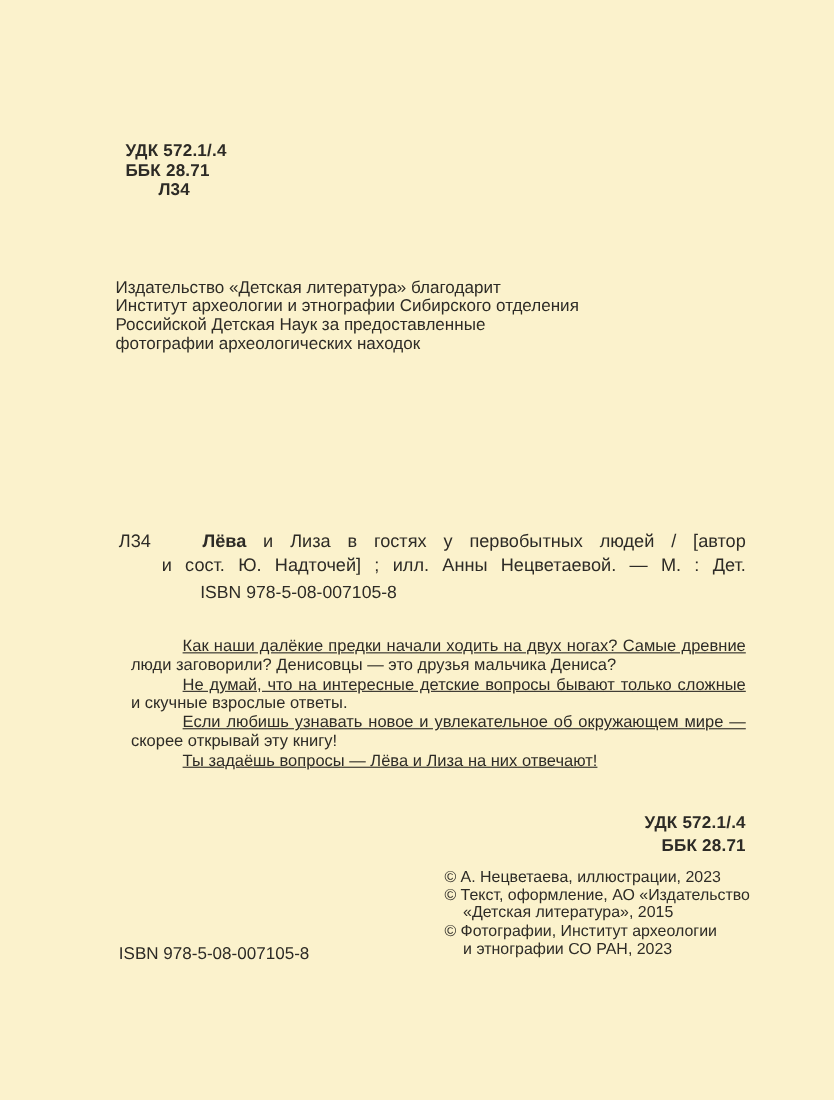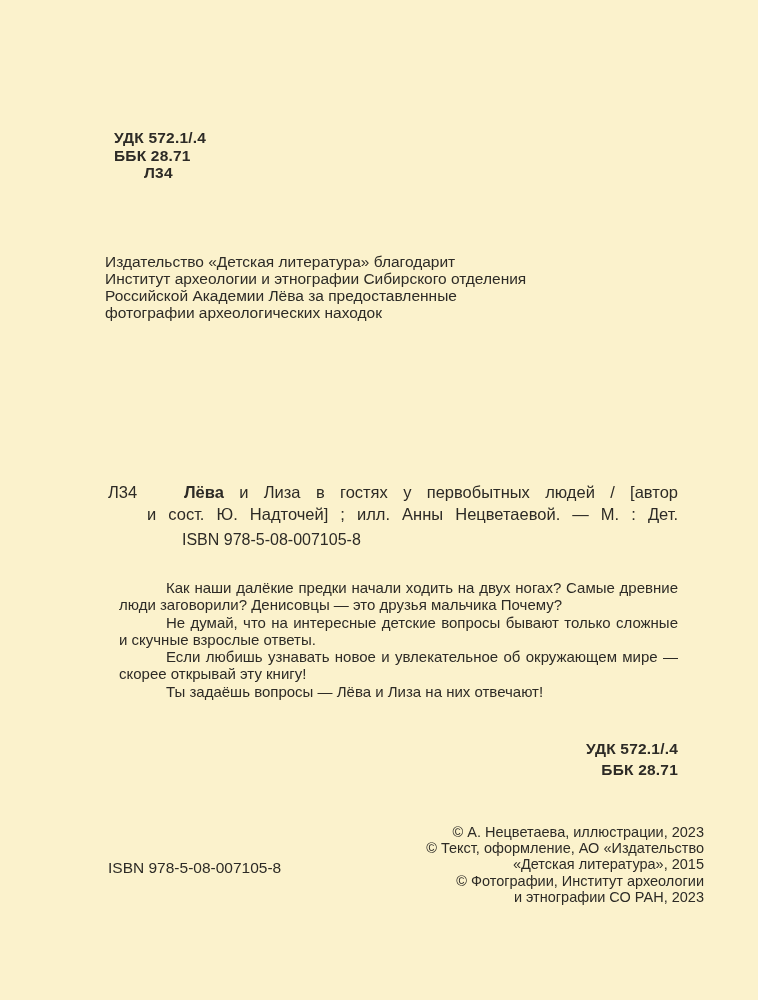--- a/index.html
+++ b/index.html
@@ -39,35 +39,35 @@
   .catalog .jline { text-align: justify; text-align-last: justify; }
   .catalog .l1 { padding-left: 37px; }
   .catalog .isbn { margin-top: 4px; padding-left: 35px; font-size: 16px; }
   .catalog b { font-weight: 700; }
 
   
   .annotation {
     left: 119px; top: 579px; width: 559px;
     font-size: 15px; line-height: 17.3px;
   }
-  .annotation .ind { text-indent: 47px; }
+  .annotation .ind { text-indent: 47px; text-decoration: underline; }
   .annotation .jfy { text-align: justify; text-align-last: justify; }
 
   
   .b-class {
     right: 80px; top: 739px;
     text-align: right;
     font-weight: 700; letter-spacing: .2px;
     font-size: 15.5px; line-height: 20.5px;
   }
 
   
   .copyright {
-    left: 404px; top: 824px; width: 300px;
-    font-size: 14.5px; line-height: 16.2px; text-align: right;
+    left: 404px; top: 790px; width: 300px;
+    font-size: 14.5px; line-height: 16.2px;
   }
   .copyright .cont { padding-left: 17px; }
 
   
   .isbn-bottom {
     left: 108px; top: 859px;
     font-size: 15.5px;
   }
 </style>
 </head>
@@ -75,35 +75,35 @@
 
 <div class="abs top-class">
   <div>УДК 572.1/.4</div>
   <div>ББК 28.71</div>
   <div class="sign">Л34</div>
 </div>
 
 <div class="abs ack">
   <div>Издательство «Детская литература» благодарит</div>
   <div>Институт археологии и этнографии Сибирского отделения</div>
-  <div>Российской Академии Лёва за предоставленные</div>
+  <div>Российской Детская Наук за предоставленные</div>
   <div>фотографии археологических находок</div>
 </div>
 
 <div class="abs catalog-sign">Л34</div>
 
 <div class="abs catalog">
   <div class="jline l1"><b>Лёва</b> <span>и Лиза в гостях у первобытных людей / [автор</span></div>
   <div class="jline">и сост. Ю. Надточей] ; илл. Анны Нецветаевой. — М. : Дет.</div>
   <div class="isbn">ISBN 978-5-08-007105-8</div>
 </div>
 
 <div class="abs annotation">
   <div class="ind jfy">Как наши далёкие предки начали ходить на двух ногах? Самые древние</div>
-  <div>люди заговорили? Денисовцы — это друзья мальчика Почему?</div>
+  <div>люди заговорили? Денисовцы — это друзья мальчика Дениса?</div>
   <div class="ind jfy">Не думай, что на интересные детские вопросы бывают только сложные</div>
   <div>и скучные взрослые ответы.</div>
   <div class="ind jfy">Если любишь узнавать новое и увлекательное об окружающем мире —</div>
   <div>скорее открывай эту книгу!</div>
   <div class="ind">Ты задаёшь вопросы — Лёва и Лиза на них отвечают!</div>
 </div>
 
 <div class="abs b-class">
   <div>УДК 572.1/.4</div>
   <div>ББК 28.71</div>

